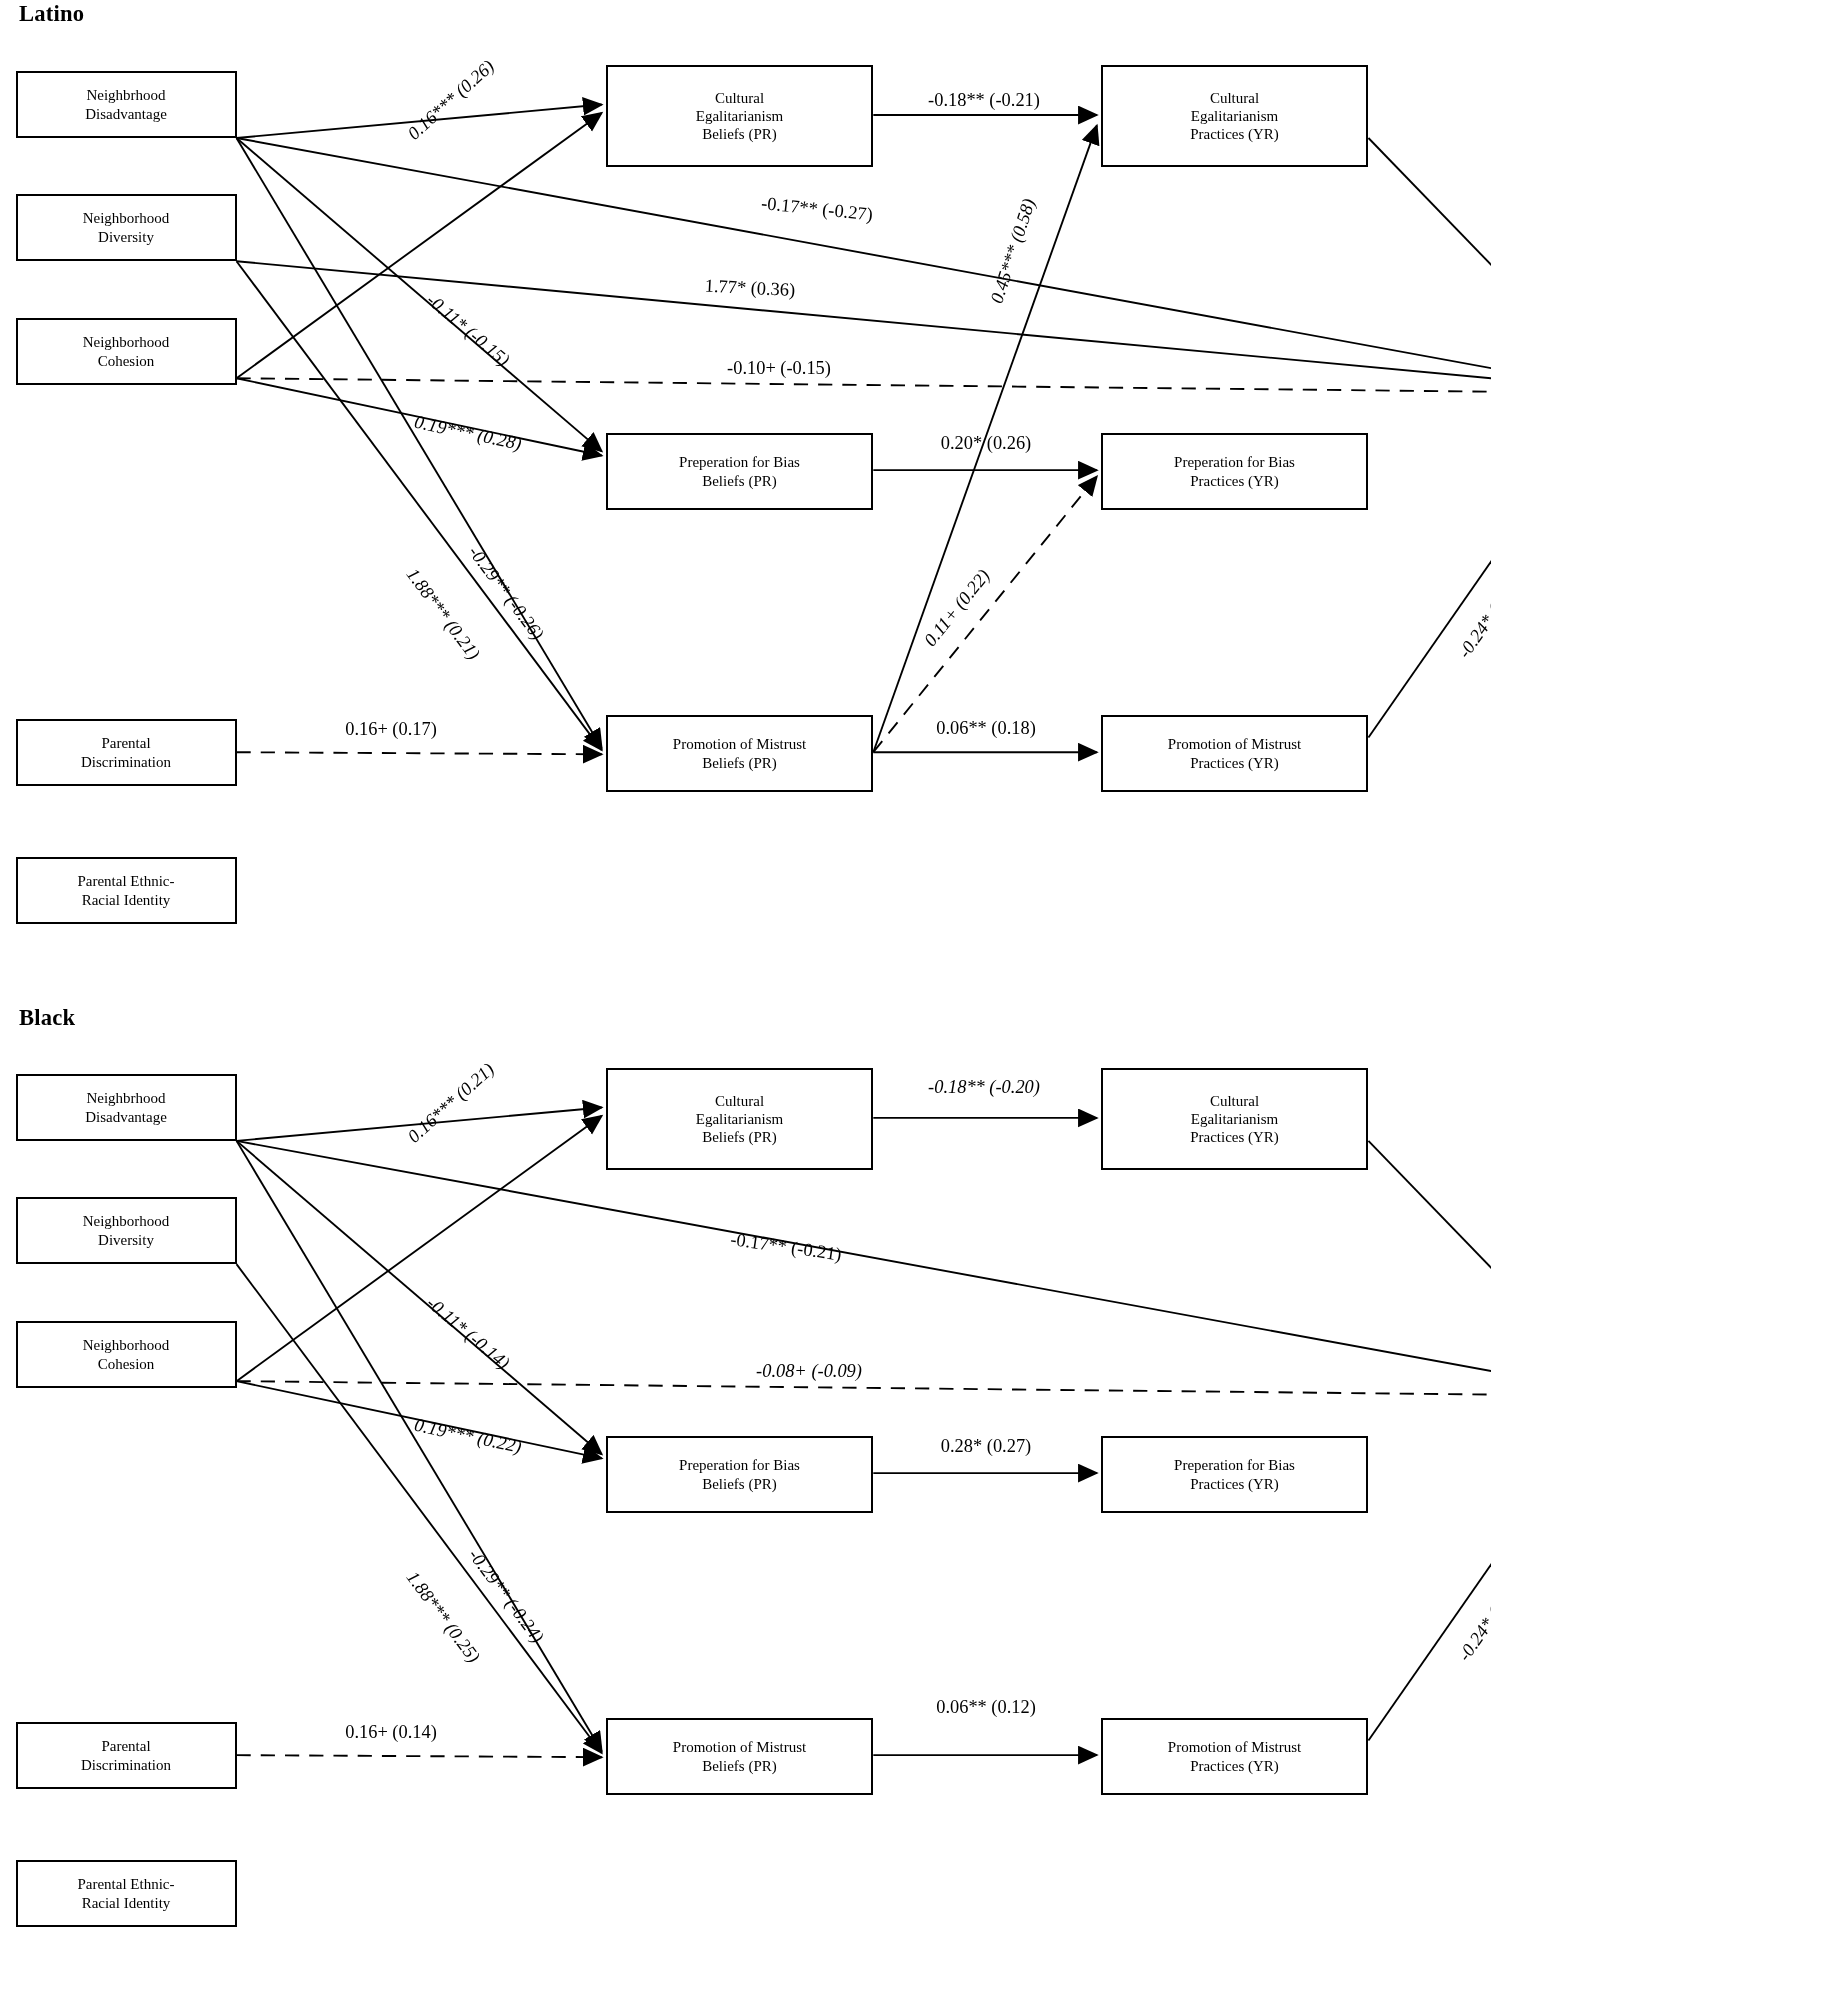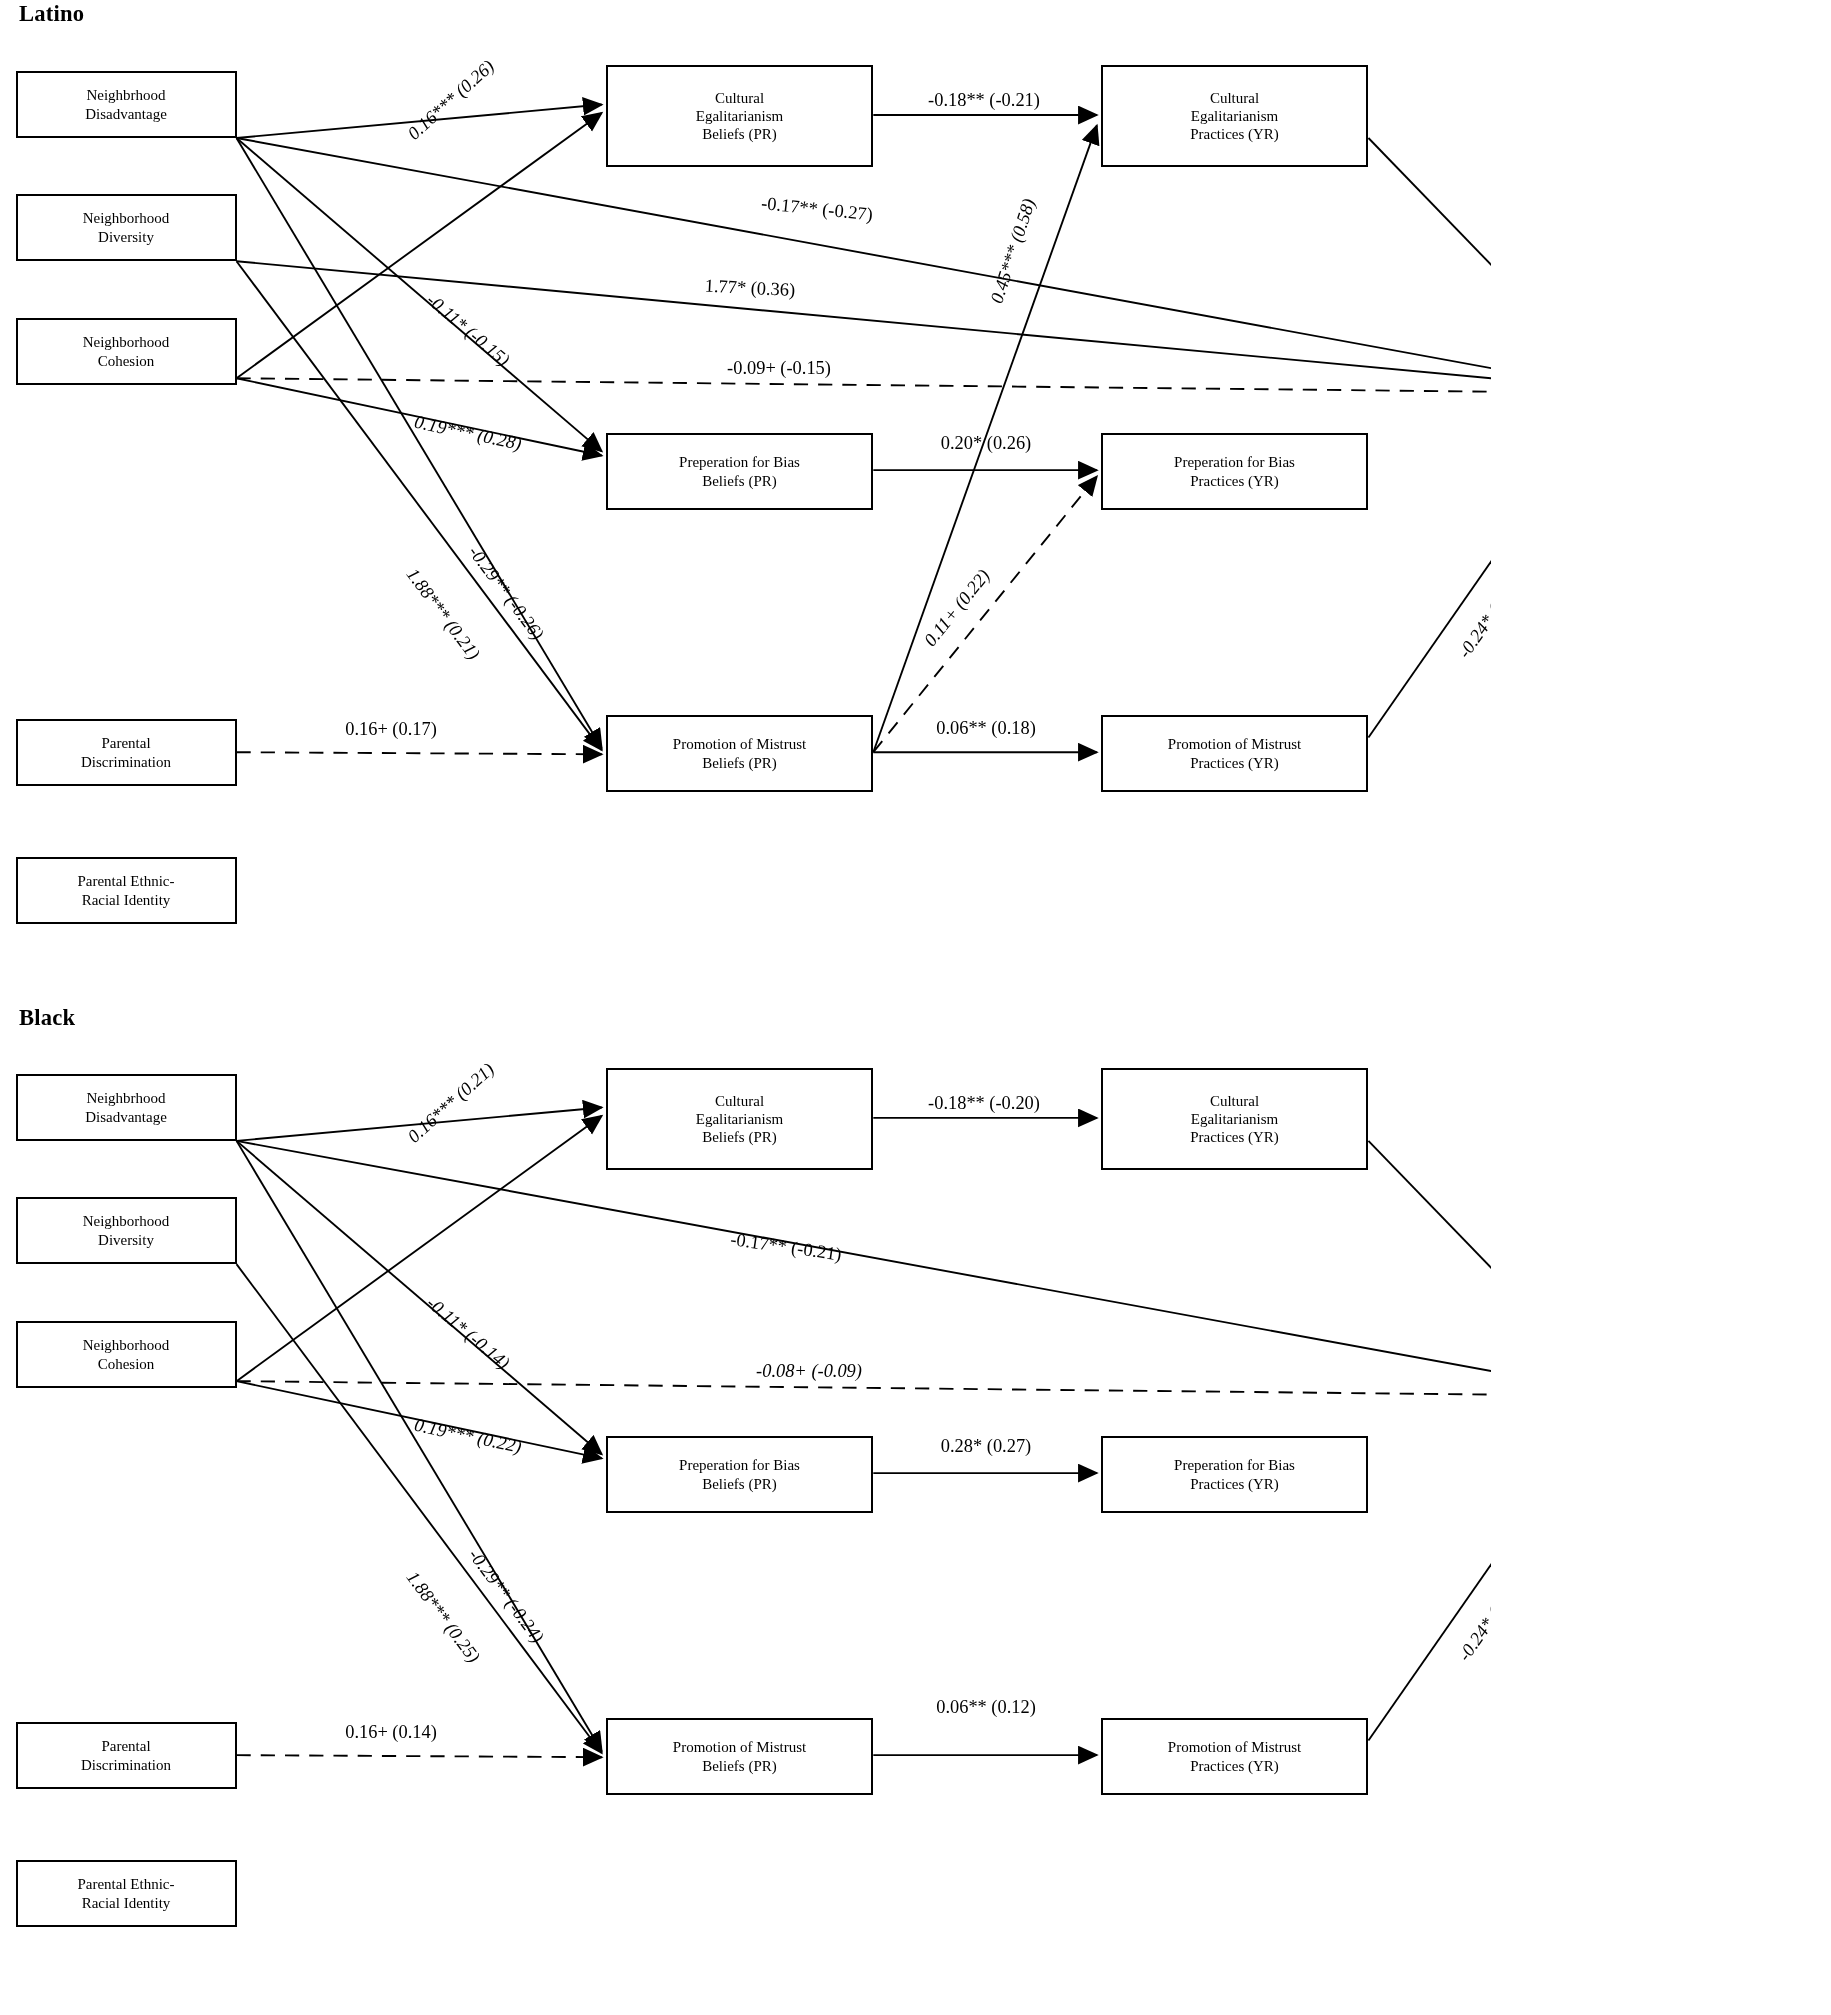--- a/index.html
+++ b/index.html
@@ -146,21 +146,21 @@
           <span>Self-Esteem</span>
         </span>
     </div>
 
     <div class="elabel rot" style="left:451px;top:100px;transform:translate(-50%,-50%) rotate(-42deg);">0.16*** (0.26)</div>
     <div class="elabel" style="left:984px;top:100px;transform:translate(-50%,-50%);">-0.18** (-0.21)</div>
     <div class="elabel rot" style="left:1013px;top:251px;transform:translate(-50%,-50%) rotate(-72deg);">0.45*** (0.58)</div>
     <div class="elabel rot" style="left:1521px;top:261px;transform:translate(-50%,-50%) rotate(70deg);">0.21* (0.20)</div>
     <div class="elabel" style="left:817px;top:209px;transform:translate(-50%,-50%) rotate(6deg);">-0.17** (-0.27)</div>
     <div class="elabel" style="left:750px;top:288px;transform:translate(-50%,-50%) rotate(3deg);">1.77* (0.36)</div>
-    <div class="elabel" style="left:779px;top:368px;transform:translate(-50%,-50%);">-0.09+ (-0.15)</div>
+    <div class="elabel" style="left:779px;top:368px;transform:translate(-50%,-50%);">-0.10+ (-0.15)</div>
     <div class="elabel rot" style="left:468px;top:330px;transform:translate(-50%,-50%) rotate(40deg);">-0.11* (-0.15)</div>
     <div class="elabel rot" style="left:468px;top:433px;transform:translate(-50%,-50%) rotate(12deg);">0.19*** (0.28)</div>
     <div class="elabel" style="left:986px;top:443px;transform:translate(-50%,-50%);">0.20* (0.26)</div>
     <div class="elabel rot" style="left:957px;top:608px;transform:translate(-50%,-50%) rotate(-51deg);">0.11+ (0.22)</div>
     <div class="elabel rot" style="left:506px;top:593px;transform:translate(-50%,-50%) rotate(53deg);">-0.29** (-0.26)</div>
     <div class="elabel rot" style="left:443px;top:614px;transform:translate(-50%,-50%) rotate(53deg);">1.88*** (0.21)</div>
     <div class="elabel" style="left:391px;top:729px;transform:translate(-50%,-50%);">0.16+ (0.17)</div>
     <div class="elabel" style="left:986px;top:728px;transform:translate(-50%,-50%);">0.06** (0.18)</div>
     <div class="elabel rot" style="left:1492px;top:614px;transform:translate(-50%,-50%) rotate(-55deg);">-0.24* (-0.16)</div>
   </div>
@@ -260,21 +260,21 @@
           <span>Practices (YR)</span>
         </span>
     </div>
     <div class="node" style="left:1603px;top:347px;width:212px;height:77px;">
       <span>
           <span>Self-Esteem</span>
         </span>
     </div>
 
     <div class="elabel rot" style="left:451px;top:100px;transform:translate(-50%,-50%) rotate(-42deg);">0.16*** (0.21)</div>
-    <div class="elabel" style="left:984px;top:100px;transform:translate(-50%,-50%);">-0.18** (-0.20)</div>
+    <div class="elabel" style="left:984px;top:84px;transform:translate(-50%,-50%);font-style:italic;">-0.18** (-0.20)</div>
     <div class="elabel rot" style="left:1521px;top:261px;transform:translate(-50%,-50%) rotate(70deg);">0.21* (0.16)</div>
     <div class="elabel" style="left:786px;top:244px;transform:translate(-50%,-50%) rotate(8deg);">-0.17** (-0.21)</div>
     <div class="elabel" style="left:809px;top:368px;transform:translate(-50%,-50%);font-style:italic;">-0.08+ (-0.09)</div>
     <div class="elabel rot" style="left:468px;top:330px;transform:translate(-50%,-50%) rotate(40deg);">-0.11* (-0.14)</div>
     <div class="elabel rot" style="left:468px;top:433px;transform:translate(-50%,-50%) rotate(12deg);">0.19*** (0.22)</div>
     <div class="elabel" style="left:986px;top:443px;transform:translate(-50%,-50%);">0.28* (0.27)</div>
     <div class="elabel rot" style="left:506px;top:593px;transform:translate(-50%,-50%) rotate(53deg);">-0.29** (-0.24)</div>
     <div class="elabel rot" style="left:443px;top:614px;transform:translate(-50%,-50%) rotate(53deg);">1.88*** (0.25)</div>
     <div class="elabel" style="left:391px;top:729px;transform:translate(-50%,-50%);">0.16+ (0.14)</div>
     <div class="elabel" style="left:986px;top:704px;transform:translate(-50%,-50%);">0.06** (0.12)</div>

